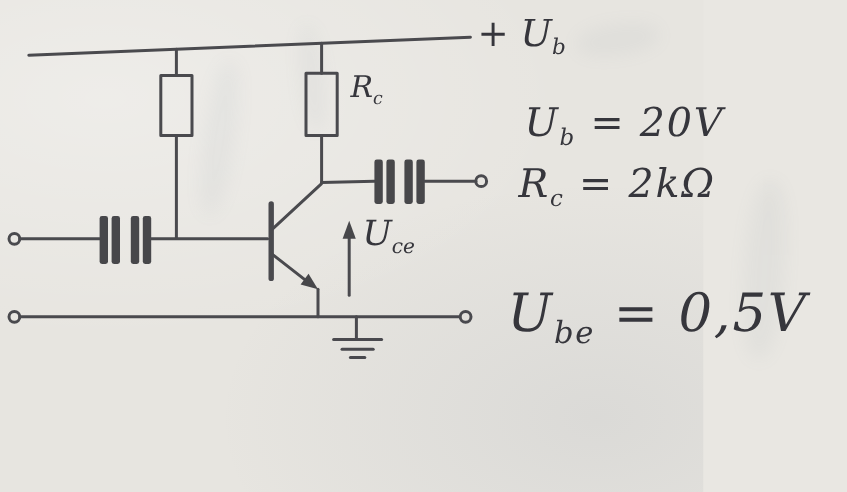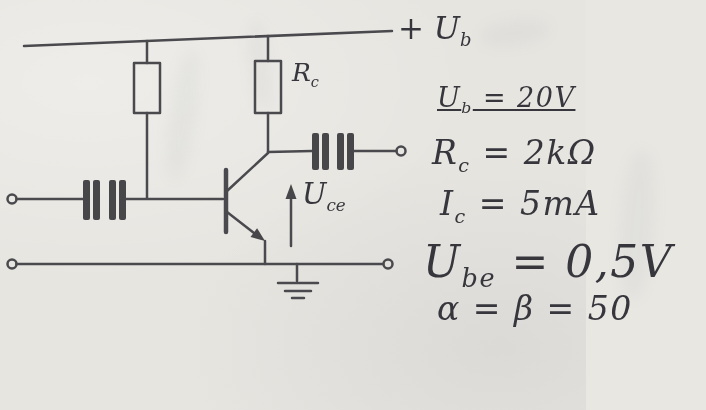--- a/index.html
+++ b/index.html
@@ -113,33 +113,27 @@
   </div>
 
   <div class="hand" style="left:292px; top:58px; font-size:25px;">
     <span>R</span><sub>c</sub>
   </div>
 
   <div class="hand" style="left:302px; top:177px; font-size:29px;">
     <span>U</span><sub>ce</sub>
   </div>
 
-  <div class="hand eq" style="left:437px; top:82px; font-size:27px;text-decoration:underline;">
+  <div class="hand eq" style="left:437px; top:82px; font-size:33px;">
     <span>U</span><sub>b</sub><span> = 20V</span>
   </div>
 
   <div class="hand eq" style="left:432px; top:133px; font-size:33px;">
     <span>R</span><sub>c</sub><span> = 2kΩ</span>
   </div>
 
-  <div class="hand eq" style="left:440px; top:184px; font-size:33px;">
-    <span>I</span><sub>c</sub><span> = 5mA</span>
-  </div>
 
   <div class="hand eq" style="left:423px; top:236px; font-size:44px;">
     <span>U</span><sub>be</sub><span> = 0,5V</span>
   </div>
 
-  <div class="hand eq" style="left:437px; top:289px; font-size:33px;">
-    <span>α</span><sub></sub><span> = β = 50</span>
-  </div>
 
 </div>
 
 </body></html>

